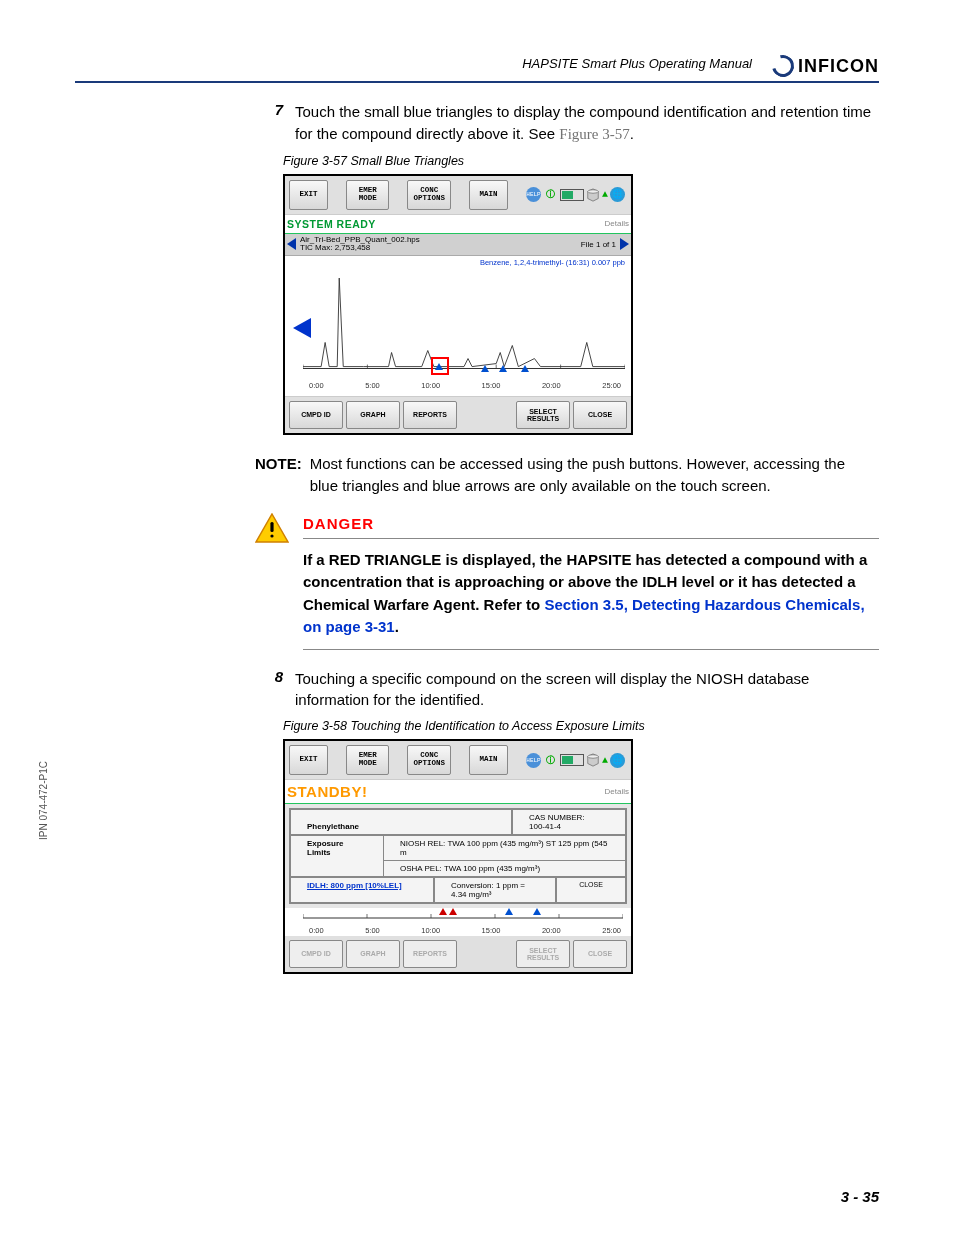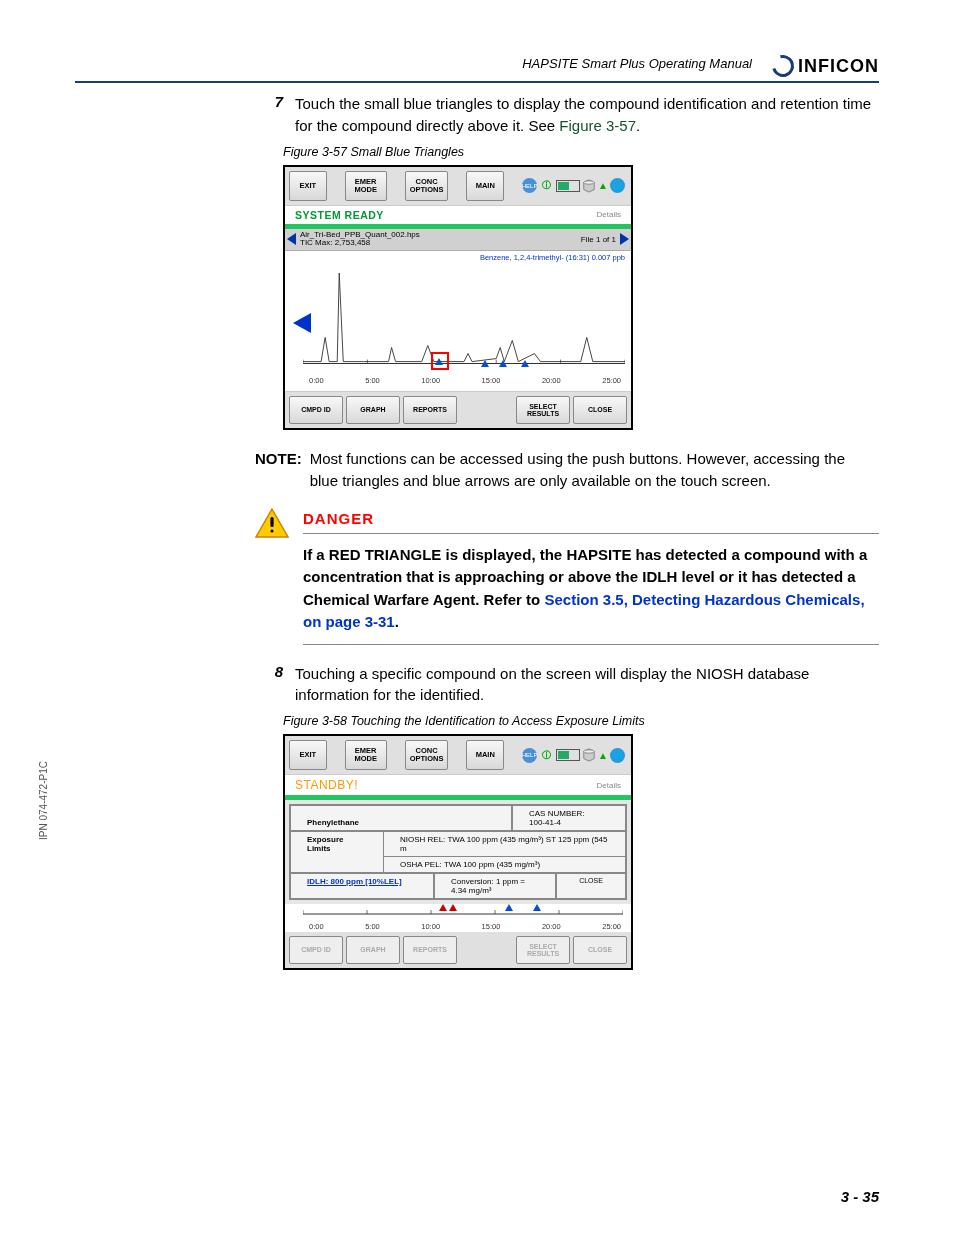--- a/index.html
+++ b/index.html
@@ -14,21 +14,21 @@
     padding: 55px 75px 40px 75px;
     position: relative;
     min-height: 1140px;
   }
   .header {
     display: flex;
     align-items: flex-end;
     justify-content: flex-end;
     border-bottom: 2px solid #1a3a7a;
     padding-bottom: 4px;
-    margin-bottom: 10px;
+    margin-bottom: 18px;
   }
   .header-title {
     font-style: italic;
     font-size: 13px;
     margin-right: 20px;
     padding-bottom: 6px;
   }
   .logo {
     display: flex;
     align-items: center;
@@ -60,40 +60,42 @@
     text-align: right;
     padding-right: 12px;
     font-size: 15px;
   }
   .step-body {
     flex: 1;
     line-height: 1.45;
     font-size: 15px;
   }
   .step-body .link {
-    color: #14532d;
+    color: #737373;
+    font-family: Liberation Serif, serif;
   }
   .fig-caption {
     font-style: italic;
     font-size: 12.5px;
     margin: 8px 0 6px 0;
   }
   .screenshot {
     border: 2px solid #000;
     width: 346px;
     font-size: 9px;
     background: #e6e6e6;
     margin-bottom: 18px;
   }
   .ss-top {
     display: flex;
     align-items: stretch;
     padding: 4px 4px 4px 4px;
     gap: 18px;
     background: #e0e0e0;
+    font-family: Liberation Mono, monospace;
   }
   .ss-btn {
     background: linear-gradient(#f8f8f8,#d8d8d8);
     border: 1px solid #888;
     border-radius: 2px;
     display: flex;
     align-items: center;
     justify-content: center;
     text-align: center;
     font-size: 7.5px;
@@ -118,27 +120,27 @@
     font-size: 9px;
   }
   .ico.help { background:#4a90d9; border-radius:50%; color:#fff; font-size:6px;}
   .ico.info { color:#0a0; font-weight:bold;}
   .ico.bat { width:22px; border:1px solid #555; height:10px; position:relative;}
   .ico.bat::after{content:"";position:absolute;left:1px;top:1px;bottom:1px;width:50%;background:#2a6;}
   .ico.disk{ width:14px;height:14px; position:relative;}
   .ico.globe{ background:#2a9ad6;border-radius:50%; color:#fff;}
   .ss-status {
     display:flex; justify-content:space-between; align-items:center;
-    padding: 3px 10px;
+    padding: 3px 2px;
     background:#fff;
     border-top:1px solid #ccc;
-    border-bottom:5px solid #22c55e;
+    border-bottom:1px solid #22c55e;
   }
   .ss-status .ready { color:#009933; font-weight:bold; font-size:10.5px; letter-spacing:0.5px;}
-  .ss-status .standby { color:#ff9900; font-weight:normal; font-size:12px; letter-spacing:0.5px;}
+  .ss-status .standby { color:#ff9900; font-weight:bold; font-size:15px; letter-spacing:0.5px;}
   .ss-status .details { color:#888; font-size:8px;}
   .ss-fileinfo {
     display:flex; align-items:center; background:#d0d0d0;
     font-size:8px; padding:2px 2px;
     border-bottom:1px solid #aaa;
   }
   .ss-fileinfo .arrow-l {
     width:0;height:0;border-top:6px solid transparent;border-bottom:6px solid transparent;border-right:9px solid #0033aa; margin-right:4px;
   }
   .ss-fileinfo .ftxt { line-height:1.1; flex:1;}

